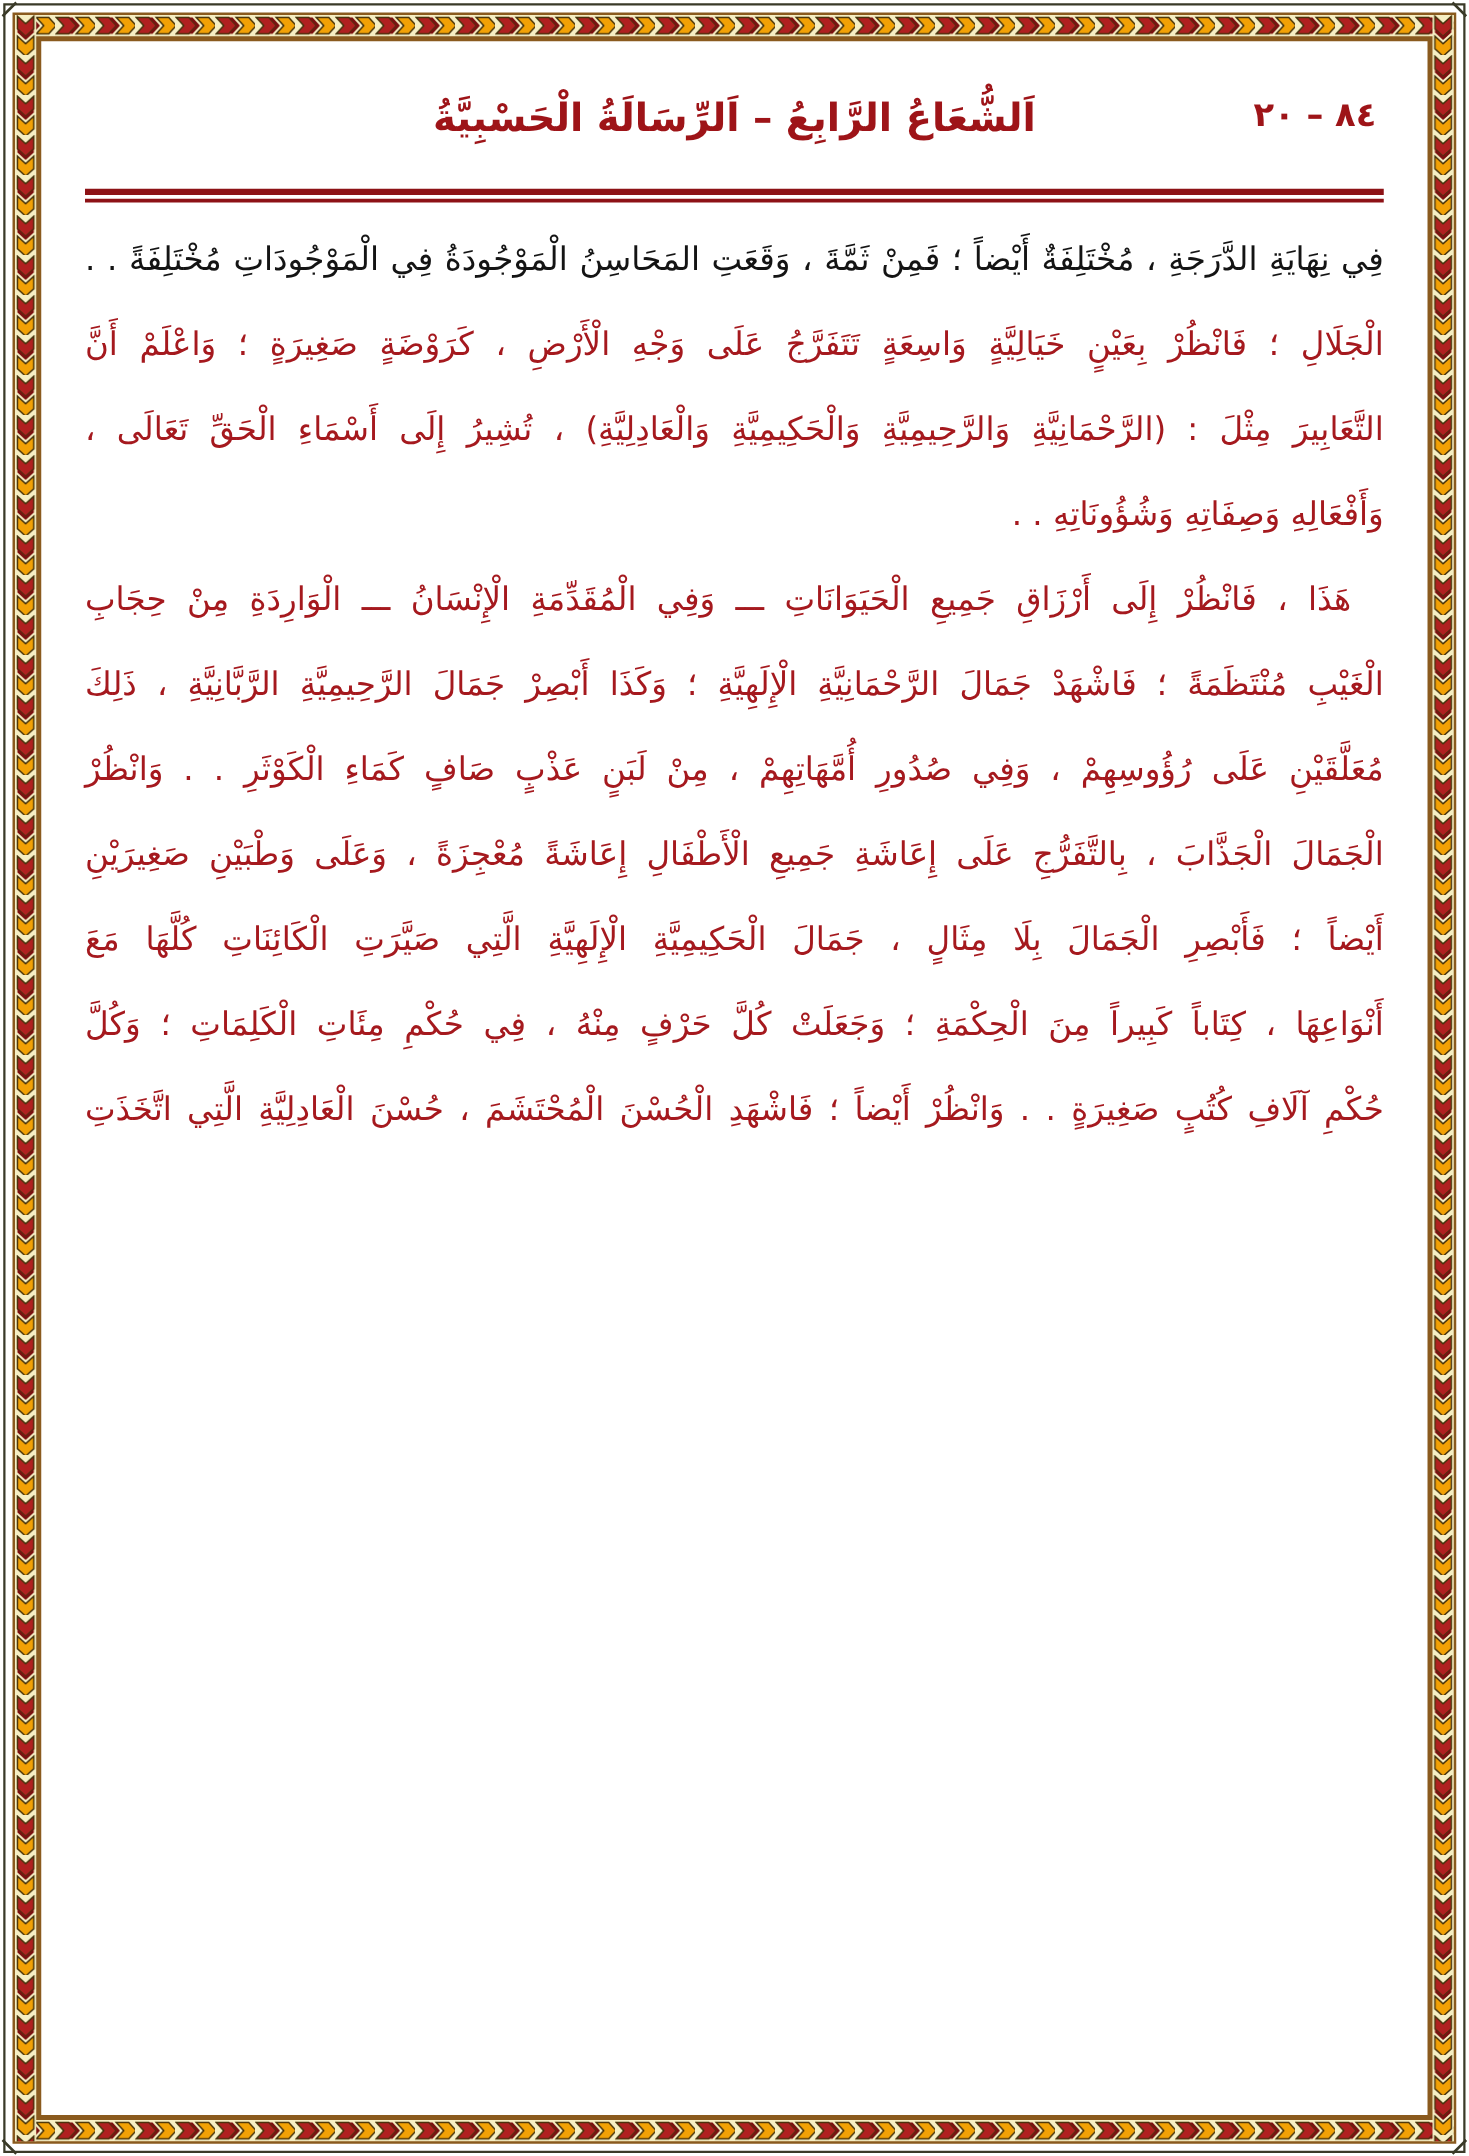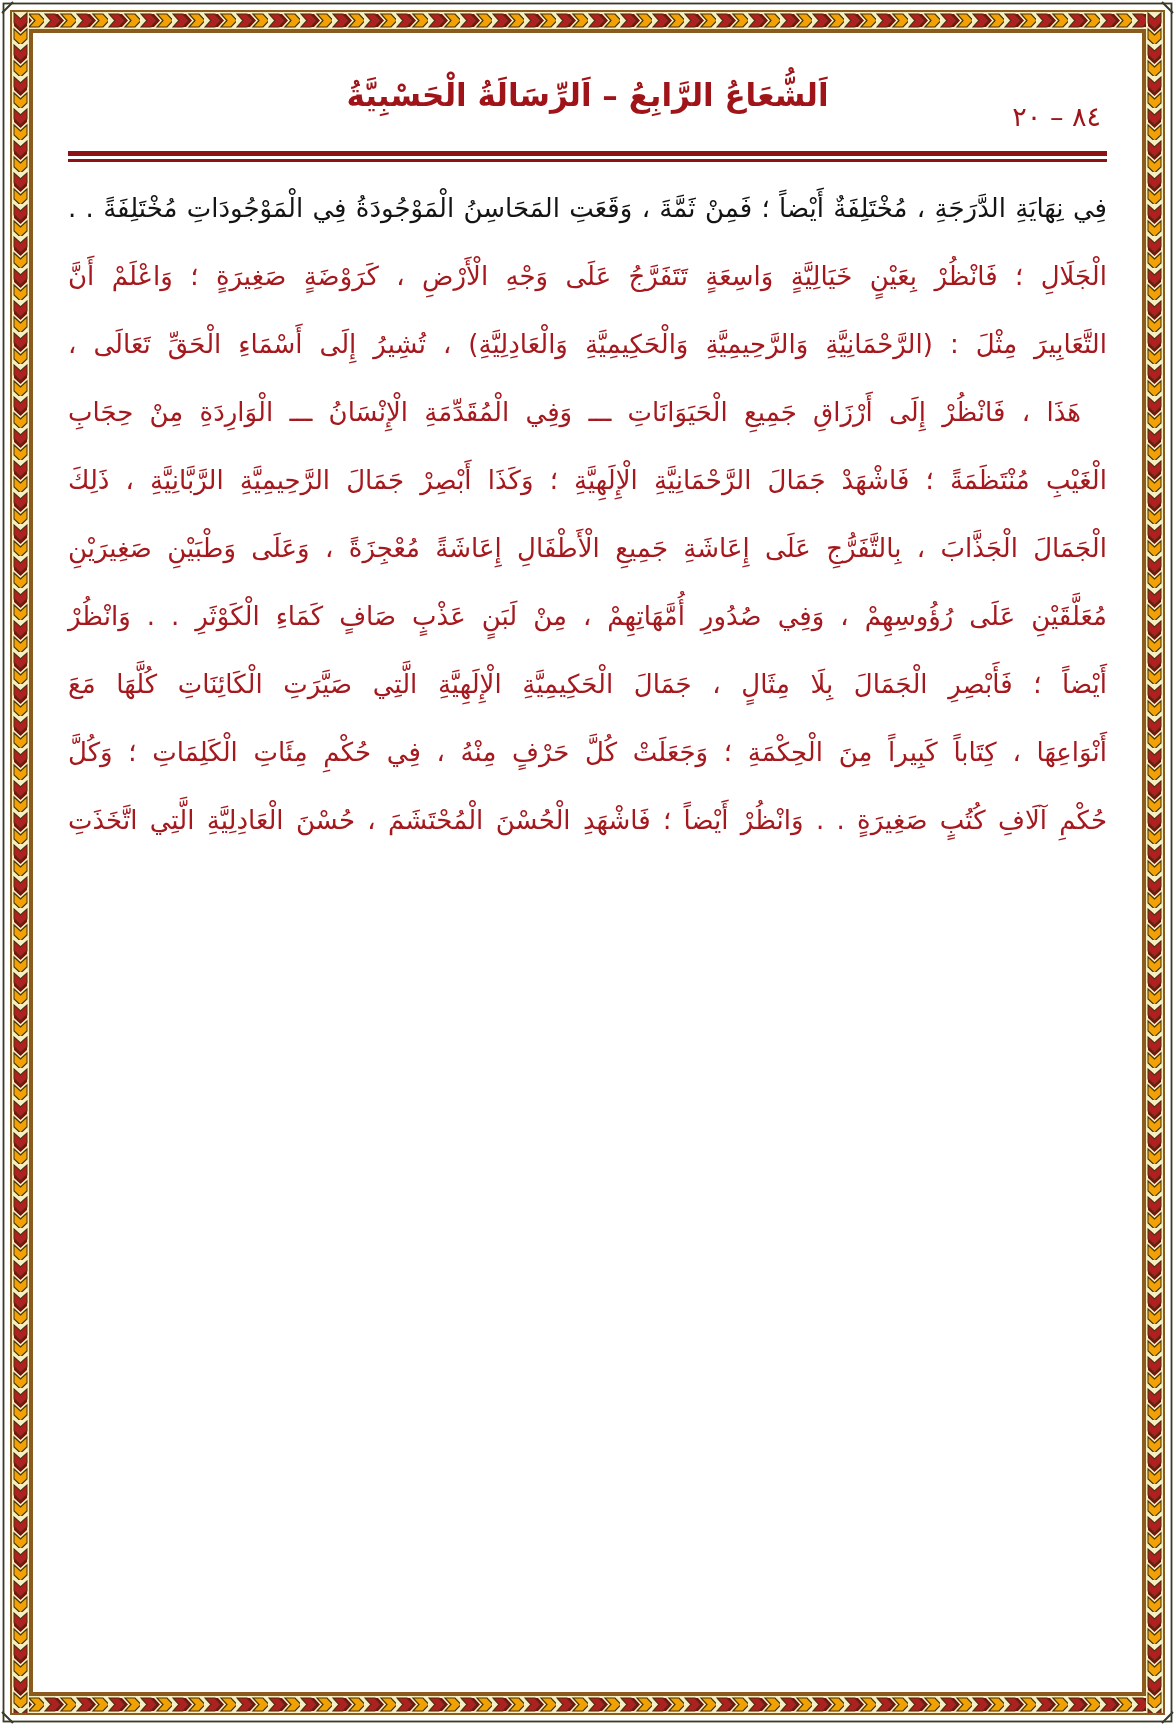--- a/index.html
+++ b/index.html
@@ -21,22 +21,22 @@
   .page-header{position:relative;height:118px;}
   .page-title{
     position:absolute;top:44px;left:0;right:0;
     margin:0;
     text-align:center;
     font-size:31px;font-weight:bold;
     color:var(--title-red,#9e1418);
     letter-spacing:0;
   }
   .page-number{
-    position:absolute;top:68px;right:6px;
-    font-size:27px;font-weight:normal;
+    position:absolute;top:44px;right:6px;
+    font-size:27px;font-weight:bold;
     color:var(--title-red,#9e1418);
   }
   .header-rule{margin-top:0;}
   .rule-a{height:5px;background:var(--rule-red,#8d1216);}
   .rule-b{height:3px;background:var(--rule-red,#8d1216);margin-top:3px;}
   .body-text{margin-top:12px;}
   .text-line{
     margin:0;
     font-size:26px;font-weight:normal;
     line-height:68px;
@@ -103,23 +103,24 @@
 
     <div class="header-rule">
       <div class="rule-a"></div>
       <div class="rule-b"></div>
     </div>
 
     <main class="body-text">
       <p class="text-line" data-ink="black" data-indent="no" data-end="flow">فِي نِهَايَةِ الدَّرَجَةِ ، مُخْتَلِفَةٌ أَيْضاً ؛ فَمِنْ ثَمَّةَ ، وَقَعَتِ المَحَاسِنُ الْمَوْجُودَةُ فِي الْمَوْجُودَاتِ مُخْتَلِفَةً . .</p>
         <p class="text-line" data-ink="red" data-indent="no" data-end="flow">الْجَلَالِ ؛ فَانْظُرْ بِعَيْنٍ خَيَالِيَّةٍ وَاسِعَةٍ تَتَفَرَّجُ عَلَى وَجْهِ الْأَرْضِ ، كَرَوْضَةٍ صَغِيرَةٍ ؛ وَاعْلَمْ أَنَّ</p>
         <p class="text-line" data-ink="red" data-indent="no" data-end="flow">التَّعَابِيرَ مِثْلَ : (الرَّحْمَانِيَّةِ وَالرَّحِيمِيَّةِ وَالْحَكِيمِيَّةِ وَالْعَادِلِيَّةِ) ، تُشِيرُ إِلَى أَسْمَاءِ الْحَقِّ تَعَالَى ،</p>
+        <p class="text-line" data-ink="red" data-indent="no" data-end="para">وَأَفْعَالِهِ وَصِفَاتِهِ وَشُؤُونَاتِهِ . .</p>
         <p class="text-line" data-ink="red" data-indent="yes" data-end="flow">هَذَا ، فَانْظُرْ إِلَى أَرْزَاقِ جَمِيعِ الْحَيَوَانَاتِ ـــ وَفِي الْمُقَدِّمَةِ الْإِنْسَانُ ـــ الْوَارِدَةِ مِنْ حِجَابِ</p>
         <p class="text-line" data-ink="red" data-indent="no" data-end="flow">الْغَيْبِ مُنْتَظَمَةً ؛ فَاشْهَدْ جَمَالَ الرَّحْمَانِيَّةِ الْإِلَهِيَّةِ ؛ وَكَذَا أَبْصِرْ جَمَالَ الرَّحِيمِيَّةِ الرَّبَّانِيَّةِ ، ذَلِكَ</p>
+        <p class="text-line" data-ink="red" data-indent="no" data-end="flow">مُعَلَّقَيْنِ عَلَى رُؤُوسِهِمْ ، وَفِي صُدُورِ أُمَّهَاتِهِمْ ، مِنْ لَبَنٍ عَذْبٍ صَافٍ كَمَاءِ الْكَوْثَرِ . . وَانْظُرْ</p>
         <p class="text-line" data-ink="red" data-indent="no" data-end="flow">الْجَمَالَ الْجَذَّابَ ، بِالتَّفَرُّجِ عَلَى إِعَاشَةِ جَمِيعِ الْأَطْفَالِ إِعَاشَةً مُعْجِزَةً ، وَعَلَى وَطْبَيْنِ صَغِيرَيْنِ</p>
-        <p class="text-line" data-ink="red" data-indent="no" data-end="flow">مُعَلَّقَيْنِ عَلَى رُؤُوسِهِمْ ، وَفِي صُدُورِ أُمَّهَاتِهِمْ ، مِنْ لَبَنٍ عَذْبٍ صَافٍ كَمَاءِ الْكَوْثَرِ . . وَانْظُرْ</p>
         <p class="text-line" data-ink="red" data-indent="no" data-end="flow">أَيْضاً ؛ فَأَبْصِرِ الْجَمَالَ بِلَا مِثَالٍ ، جَمَالَ الْحَكِيمِيَّةِ الْإِلَهِيَّةِ الَّتِي صَيَّرَتِ الْكَائِنَاتِ كُلَّهَا مَعَ</p>
         <p class="text-line" data-ink="red" data-indent="no" data-end="flow">أَنْوَاعِهَا ، كِتَاباً كَبِيراً مِنَ الْحِكْمَةِ ؛ وَجَعَلَتْ كُلَّ حَرْفٍ مِنْهُ ، فِي حُكْمِ مِئَاتِ الْكَلِمَاتِ ؛ وَكُلَّ</p>
         <p class="text-line" data-ink="red" data-indent="no" data-end="flow">حُكْمِ آلَافِ كُتُبٍ صَغِيرَةٍ . . وَانْظُرْ أَيْضاً ؛ فَاشْهَدِ الْحُسْنَ الْمُحْتَشَمَ ، حُسْنَ الْعَادِلِيَّةِ الَّتِي اتَّخَذَتِ</p>
     </main>
 
   </div>
 </div>
 
 </body></html>

